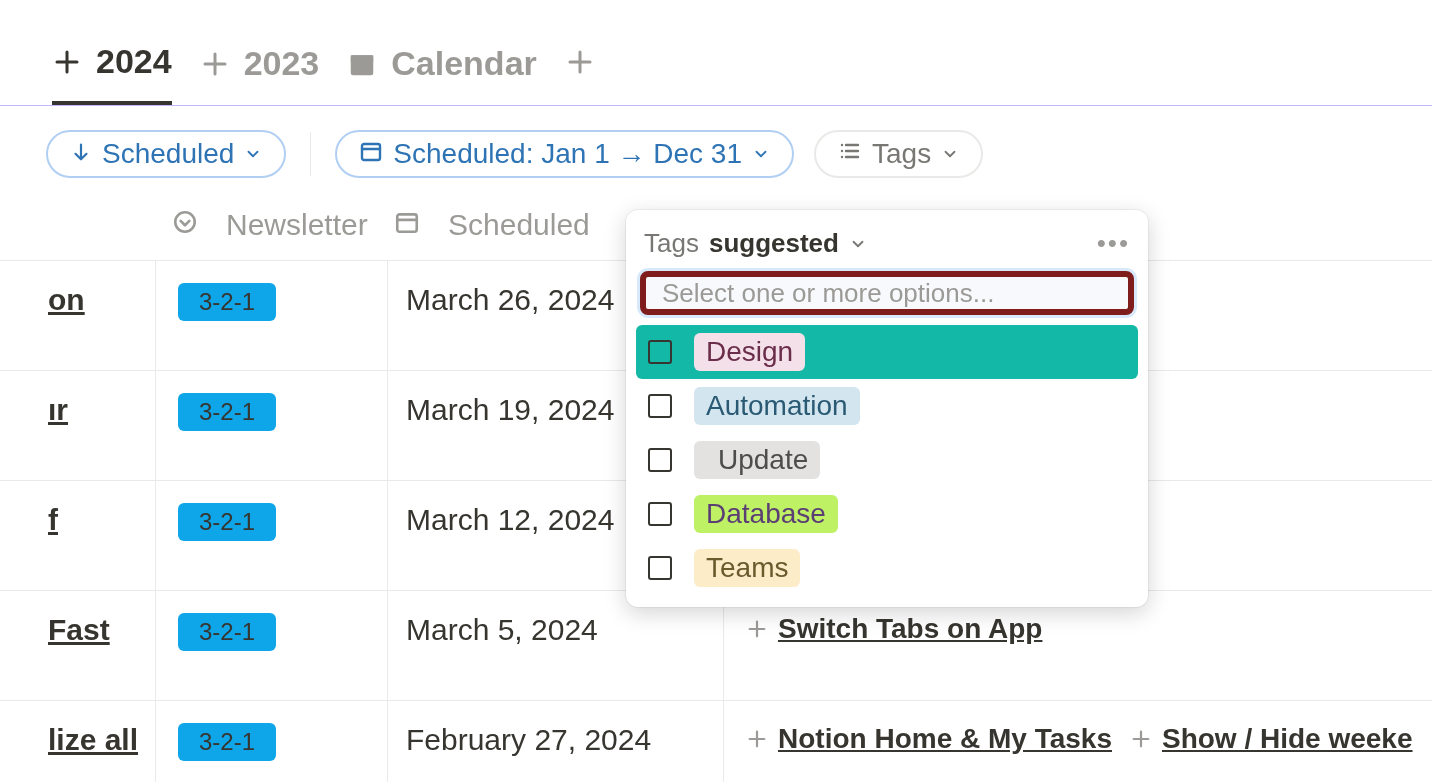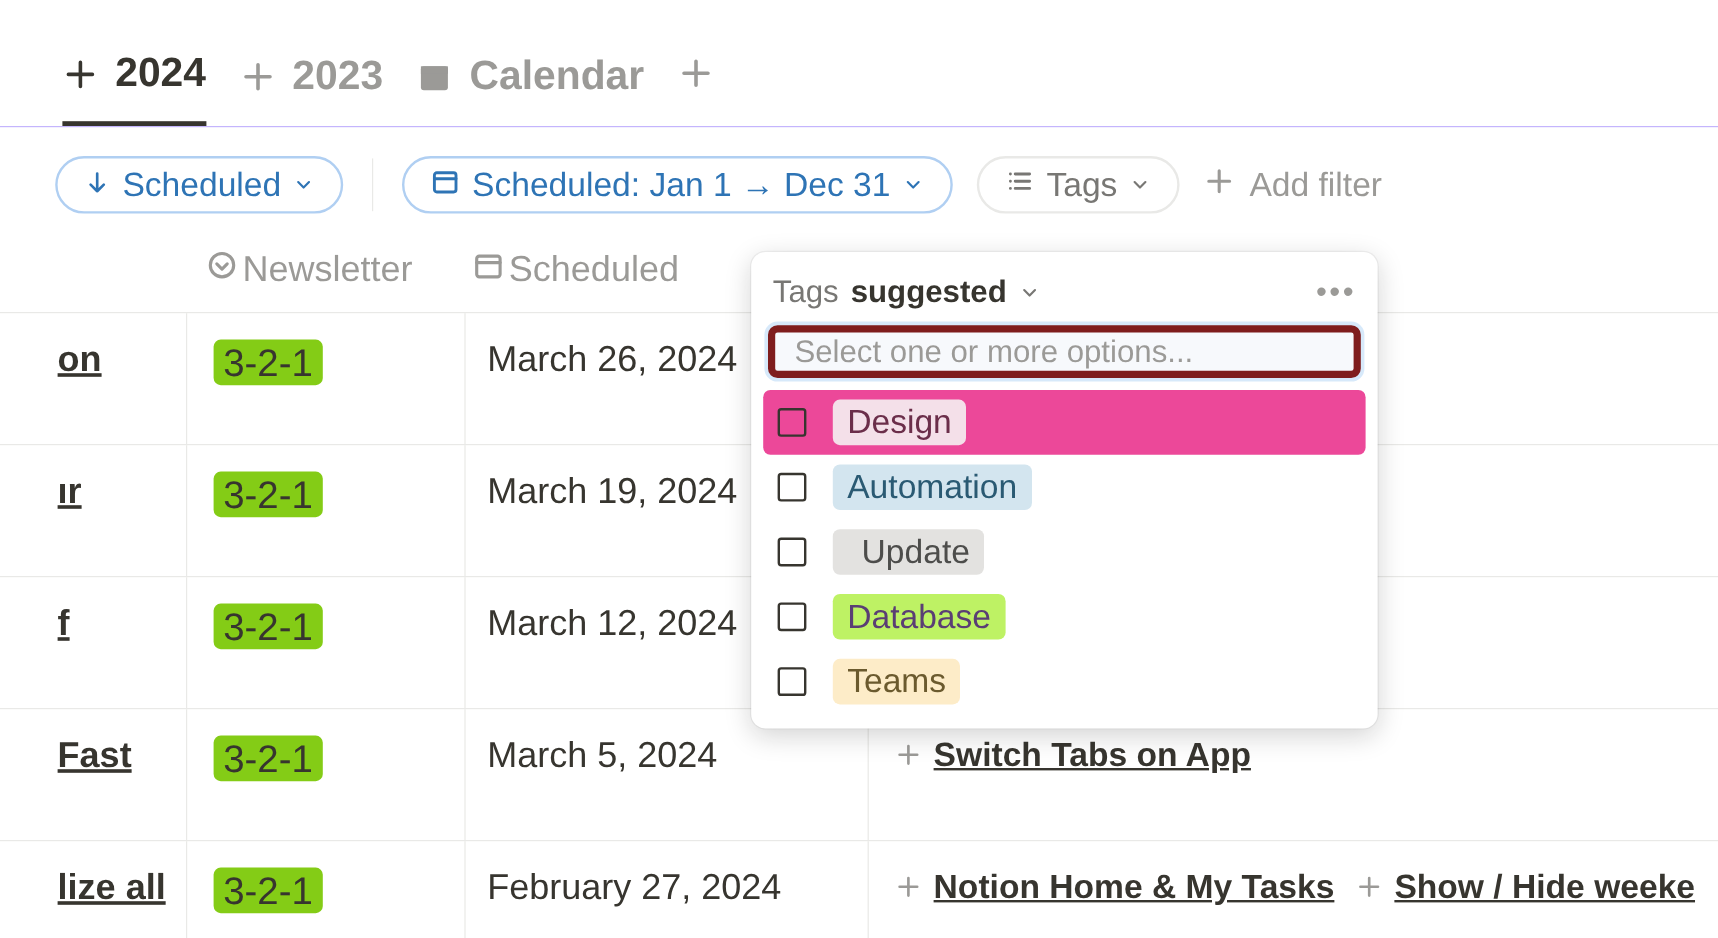--- a/index.html
+++ b/index.html
@@ -23,49 +23,49 @@
 .chip.date { border: 2px solid #b0cff2; color: #2e74b5; }
 .chip.tags { border: 2px solid #e9e9e7; color: #787774; }
 .divider-v { width: 1px; height: 44px; background: #e9e9e7; margin: 0 4px; }
 .add-filter { display: inline-flex; align-items: center; gap: 12px; font-size: 28px; color: #9b9a97; cursor: pointer; }
 .chev-down { display:inline-flex; }
 .chev-down svg { width: 18px; height: 18px; }
 
 
 .colheads { display: flex; align-items: center; padding: 30px 0 18px 0; color: #9b9a97; font-size: 30px; }
 .colheads .spacer0 { width: 172px; }
-.colheads .h { display: flex; align-items: center; gap: 4px; }
+.colheads .h { display: flex; align-items: center; gap: 28px; }
 .colheads .hnews { width: 222px; }
 .colheads .hsched { width: 330px; }
 
 
 .tbl { }
 .row { display: flex; border-top: 1px solid #e9e9e7; height: 110px; }
 .cell { display: flex; align-items: flex-start; padding-top: 22px; border-right: 1px solid #e9e9e7; }
 .c-cut { width: 156px; padding-left: 48px; font-size: 30px; font-weight: 600; text-decoration: underline; color: #37352f; overflow: hidden; white-space: nowrap; }
 .c-news { width: 232px; padding-left: 22px; }
 .c-sched { width: 336px; padding-left: 18px; font-size: 30px; color: #37352f; }
 .c-rest { flex: 1; padding-left: 22px; display: flex; align-items: flex-start; gap: 18px; flex-wrap: wrap; }
-.badge { display: inline-flex; align-items: center; height: 38px; padding: 0 8px; border-radius: 6px; font-size: 32px; font-weight: 500; background: #84cc16; color: #37352f; }
+.badge { display: inline-flex; align-items: center; height: 38px; padding: 0 21px; border-radius: 6px; font-size: 24px; font-weight: 500; background: #0ea5e9; color: #37352f; }
 .rel { display: inline-flex; align-items: center; gap: 10px; font-size: 28px; font-weight: 600; text-decoration: underline; color: #37352f; white-space: nowrap; }
 .rel .plus-mini svg { width: 22px; height: 22px; }
 .plus-mini { color: #9b9a97; display: inline-flex; }
 
 
 .popover { position: absolute; left: 626px; top: 210px; width: 522px; background: #fff; border-radius: 12px; box-shadow: 0 0 0 1px rgba(15,15,15,0.05), 0 6px 22px rgba(15,15,15,0.18); padding-bottom: 12px; }
 .pop-head { display: flex; align-items: center; justify-content: space-between; padding: 18px 18px 12px 18px; }
 .pop-head-left { display: flex; align-items: center; gap: 10px; color: #787774; font-size: 26px; }
 .pop-head-left .bold { color: #37352f; font-weight: 600; }
 .pop-more { color: #9b9a97; letter-spacing: 2px; font-size: 26px; }
 .pop-input-wrap { padding: 0 14px 10px 14px; }
 .pop-input { width: 100%; height: 44px; border: 6px solid #7f1d1d; border-radius: 8px; background: #f7f9fc; font-size: 26px; padding: 0 16px; color: #b91c1c; outline: none; box-shadow: 0 0 0 3px rgba(35,131,226,0.18); }
 .pop-input::placeholder { color: #9b9a97; }
 .pop-list { padding: 0 10px; }
 .pop-item { display: flex; align-items: center; gap: 22px; height: 54px; padding: 0 12px; border-radius: 6px; cursor: pointer; }
-.pop-item.hl { background: #ec4899; }
+.pop-item.hl { background: #14b8a6; }
 .cb { width: 24px; height: 24px; border: 2px solid #37352f; border-radius: 3px; display:inline-block; }
 .tag-pill { display: inline-flex; align-items: center; height: 38px; padding: 0 12px; border-radius: 6px; font-size: 28px; font-weight: 500; }
 
 svg { stroke: currentColor; fill: none; stroke-width: 2.4; stroke-linecap: round; stroke-linejoin: round; }
 .icon-fill svg { fill: currentColor; stroke: none; }
 </style>
 </head>
 <body>
 
 <div class="tabs-border">
@@ -131,26 +131,20 @@
   <div class="chip tags">
     <span><svg viewBox="0 0 24 24" width="24" height="24">
           <path d="M8 6h12M8 12h12M8 18h12M4 6h.01M4 12h.01M4 18h.01"></path>
         </svg></span>
     <span>Tags</span>
     <span class="chev-down">
         <svg viewBox="0 0 24 24">
           <path d="M6 9l6 6 6-6"></path>
         </svg>
       </span>
-  </div>
-  <div class="add-filter">
-    <span><svg viewBox="0 0 24 24" width="26" height="26">
-          <path d="M12 4v16M4 12h16"></path>
-        </svg></span>
-    <span>Add filter</span>
   </div>
 </div>
 
 <div class="colheads">
   <div class="spacer0"></div>
   <div class="h hnews">
     <span><svg viewBox="0 0 24 24" width="26" height="26">
           <circle cx="12" cy="12" r="9"></circle>
           <path d="M8 11l4 4 4-4"></path>
         </svg></span>

